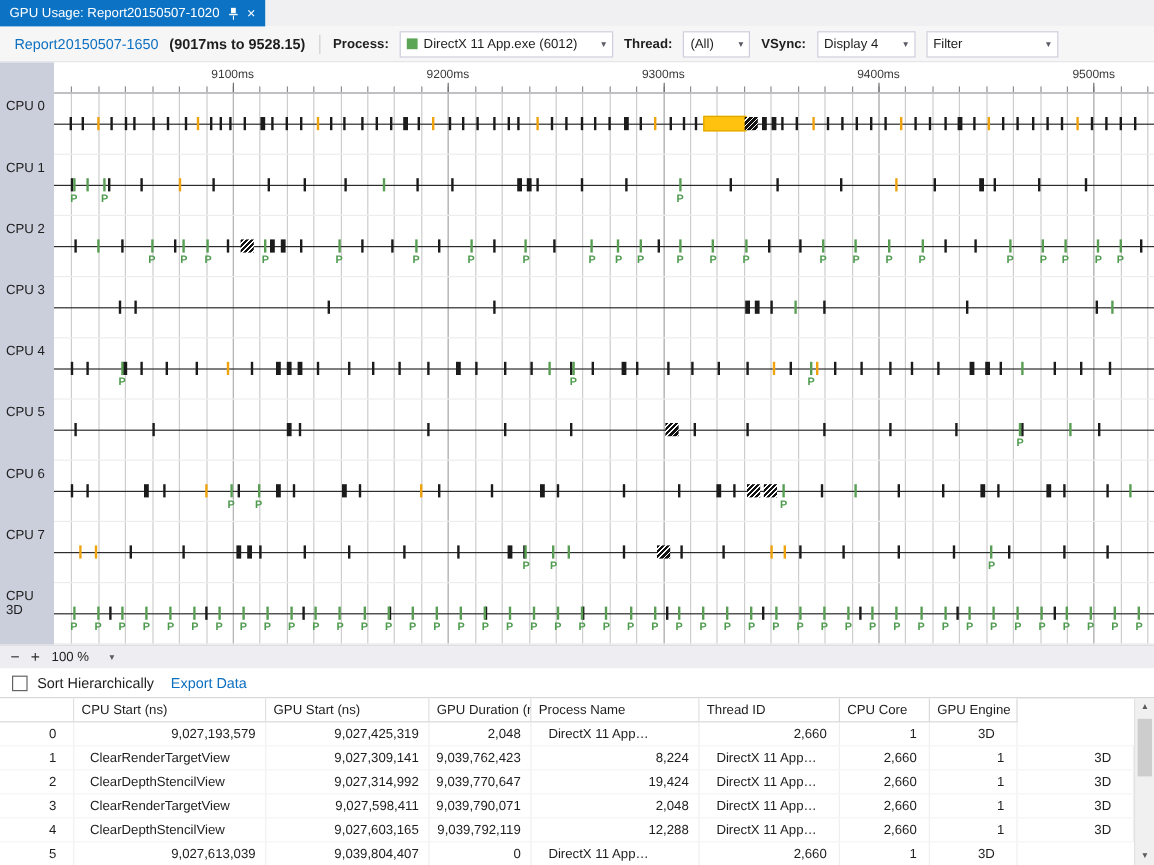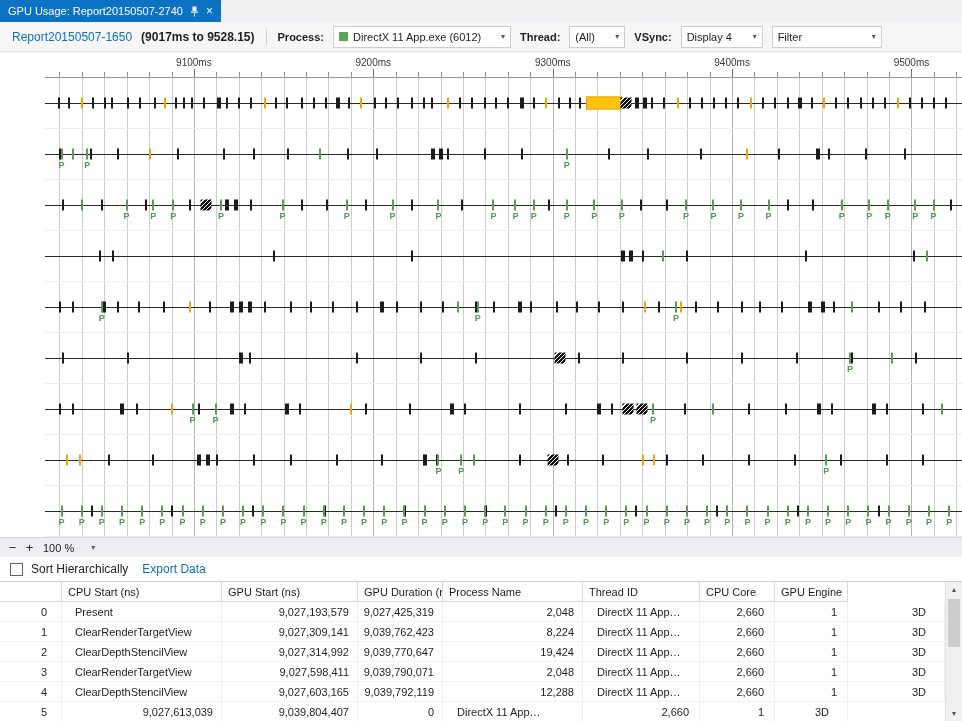--- a/index.html
+++ b/index.html
@@ -89,21 +89,21 @@
   .vbtn.down{bottom:0;}
   .vthumb{position:absolute;left:2px;right:2px;top:17px;height:48px;background:#cdcdcd;cursor:pointer;}
 </style>
 </head>
 <body>
 
 <div class="app">
 
   <div class="tabbar">
     <div class="tab">
-      <span>GPU Usage: Report20150507-2740</span>
+      <span>GPU Usage: Report20150507-1020</span>
       <span class="tab-icon">
         <svg width="9" height="11" viewBox="0 0 9 11">
             <rect x="2.5" y="0.5" width="4" height="4.5" fill="#fff"></rect>
             <rect x="1" y="5.5" width="7" height="1.2" fill="#fff"></rect>
             <rect x="4.1" y="7" width="0.9" height="3.5" fill="#fff"></rect>
           </svg>
       </span>
       <span class="tab-icon close">×</span>
     </div>
   </div>
@@ -128,20 +128,32 @@
       <span>Display 4</span>
       <span class="arrow">▾</span>
     </div>
     <div class="combo filter">
       <span>Filter</span>
       <span class="arrow">▾</span>
     </div>
   </div>
 
   <div class="timeline">
+    <div class="gutter">
+      <div class="spacer"></div>
+    <div class="row-label">CPU 0</div>
+        <div class="row-label">CPU 1</div>
+        <div class="row-label">CPU 2</div>
+        <div class="row-label">CPU 3</div>
+        <div class="row-label">CPU 4</div>
+        <div class="row-label">CPU 5</div>
+        <div class="row-label">CPU 6</div>
+        <div class="row-label">CPU 7</div>
+        <div class="row-label">CPU 3D</div>
+      </div>
     <div class="track">
       <div class="time-axis">
           <div class="axis-tick" style="left: 1.57%;"></div>
           <div class="axis-tick" style="left: 4.015%;"></div>
           <div class="axis-tick" style="left: 6.46%;"></div>
           <div class="axis-tick" style="left: 8.905%;"></div>
           <div class="axis-tick" style="left: 11.35%;"></div>
           <div class="axis-tick" style="left: 13.795%;"></div>
           <div class="axis-tick" style="left: 16.24%;"></div>
           <div class="axis-tick" style="left: 18.685%;"></div>
@@ -712,21 +724,20 @@
         <div class="th c3">GPU Start (ns)</div>
         <div class="th c4">GPU Duration (ns)</div>
         <div class="th c5">Process Name</div>
         <div class="th c6">Thread ID</div>
         <div class="th c7">CPU Core</div>
         <div class="th c8">GPU Engine</div>
       </div>
     <div class="tbody">
         <div class="trow">
           <div class="td c0">0</div>
-          <div class="td c1">Present</div>
           <div class="td c2">9,027,193,579</div>
           <div class="td c3">9,027,425,319</div>
           <div class="td c4">2,048</div>
           <div class="td c5">DirectX 11 App…</div>
           <div class="td c6">2,660</div>
           <div class="td c7">1</div>
           <div class="td c8">3D</div>
         </div>
         <div class="trow">
           <div class="td c0">1</div>

